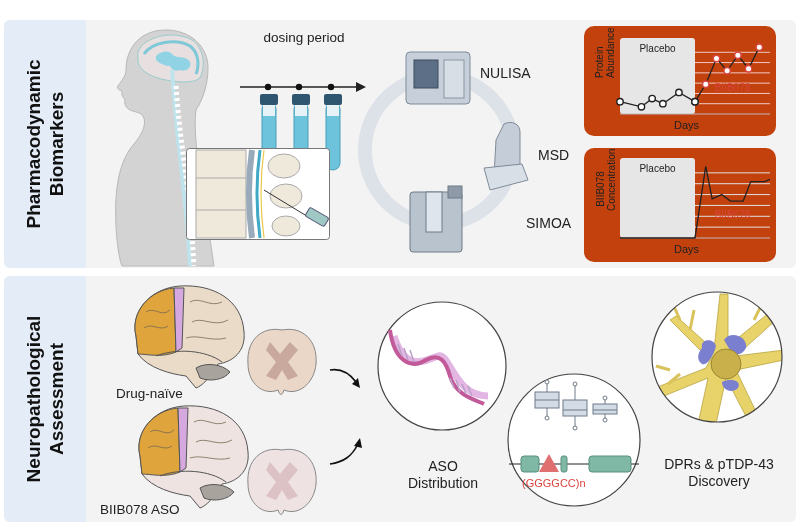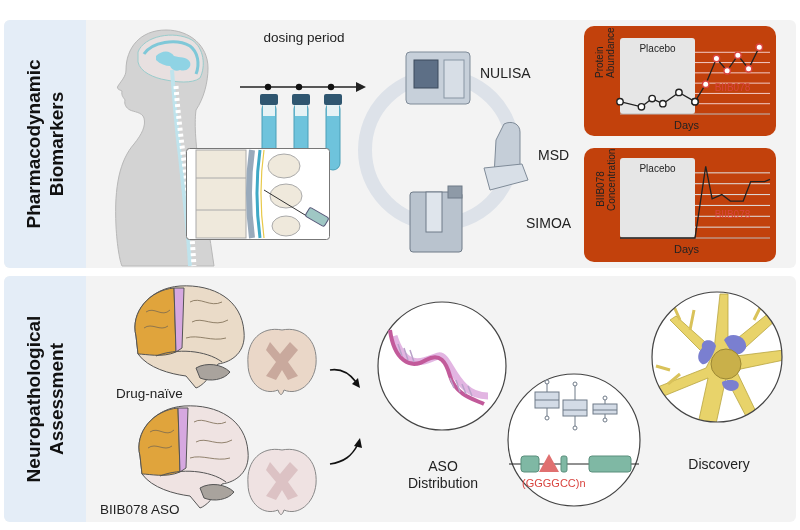--- a/index.html
+++ b/index.html
@@ -268,15 +268,16 @@
     </g>
     <circle cx="67" cy="67" r="65" fill="none" stroke="#444" stroke-width="1.2"></circle>
     <g fill="#7a7fd0">
       <path d="M52 58 C50 48 64 48 66 56 C64 64 58 76 52 74 C46 70 48 62 52 58 Z"></path>
       <path d="M74 50 C80 40 98 46 96 58 C92 66 84 66 80 60 Z"></path>
       <path d="M72 92 C80 88 92 90 88 98 C82 104 72 100 72 92 Z"></path>
     </g>
     <circle cx="76" cy="74" r="15" fill="#c9b04a" stroke="#9c8834"></circle>
   </svg>
   <div class="txt" style="left:660px;top:180px;width:110px;font-size:14px;line-height:17px;">
+    <div>DPRs &amp; pTDP-43</div>
     <div>Discovery</div>
   </div>
 </div>
 
 </body></html>

